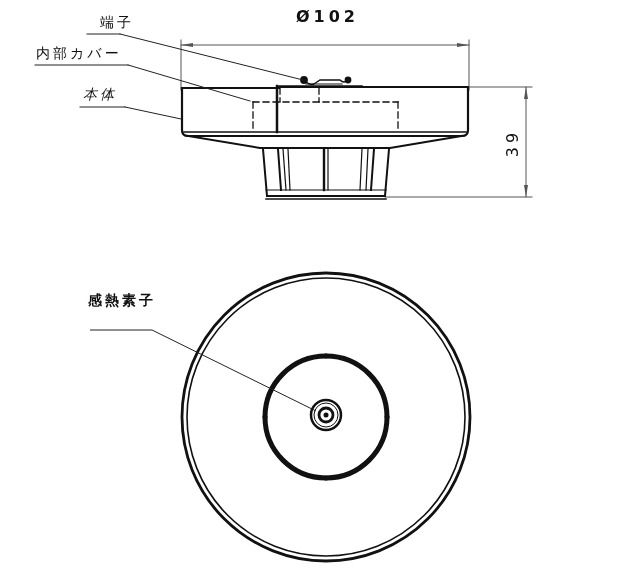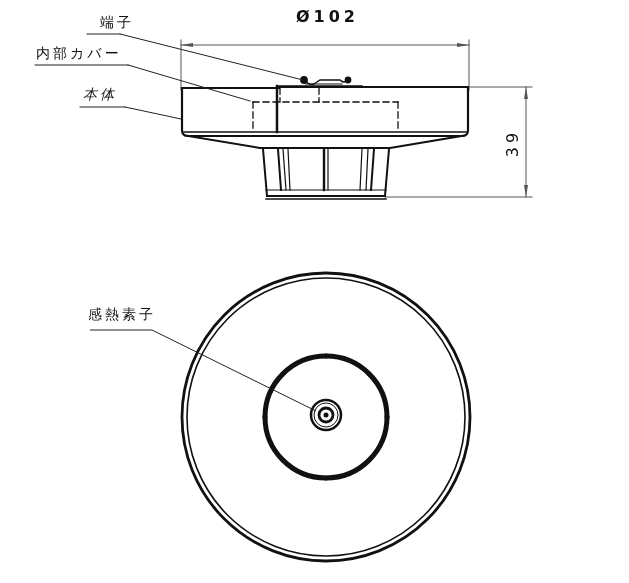--- a/index.html
+++ b/index.html
@@ -154,13 +154,13 @@
   </g>
 </svg>
 
 <div class="label" style="left:100px; top:14px;">端子</div>
 <div class="label" style="left:36px; top:45px;">内部カバー</div>
 <div class="label" style="left:83px; top:86px;font-style:italic;">本体</div>
 
 <div class="dim-text" style="left:296px; top:8px;font-weight:bold;">Ø102</div>
 <div class="dim-text dim-vertical" style="left:499px; top:134px;">39</div>
 
-<div class="label" style="left:88px; top:306px;">感熱素子</div>
+<div class="label" style="left:88px; top:292px;font-weight:bold;">感熱素子</div>
 
 </body></html>

